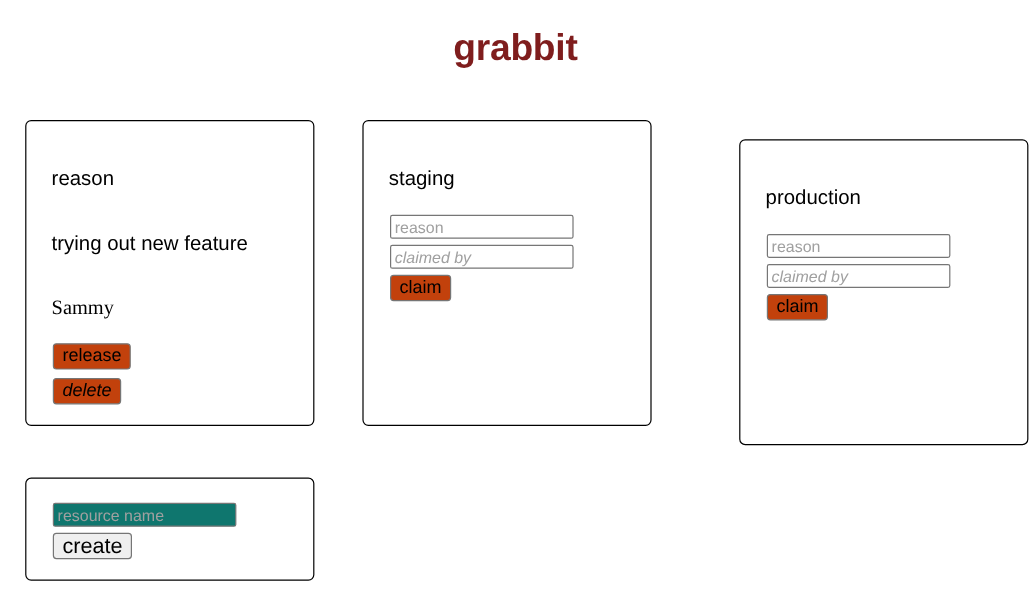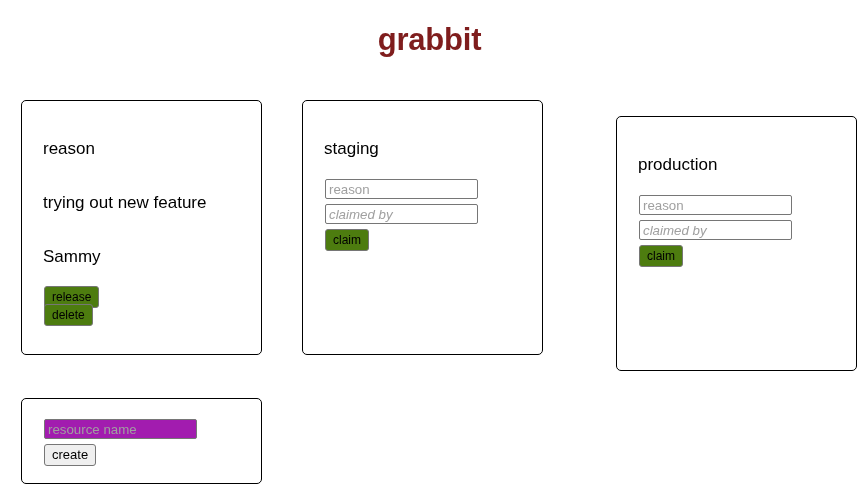--- a/index.html
+++ b/index.html
@@ -68,21 +68,21 @@
   .card-line {
     position: absolute;
     left: 21px;
     font-size: 17px;
     font-weight: normal;
     line-height: 20px;
     color: #000000;
     white-space: nowrap;
   }
   .card-line-2 { top: 92px; }
-  .card-line-3 { top: 146px; }
+  .card-line-3 { top: 146px; font-family: Liberation Serif, serif; }
 
   .field {
     position: absolute;
     left: 22px;
     box-sizing: border-box;
     width: 153px;
     height: 20px;
     padding: 1px 3px;
     font-family: "Liberation Sans", sans-serif;
     font-size: 13.3px;
@@ -98,61 +98,61 @@
     opacity: 1;
   }
   .field-reason { top: 78px; }
   .field-claimed-by { top: 103px; font-style: italic; }
 
   .btn {
     position: absolute;
     left: 22px;
     box-sizing: border-box;
     font-family: "Liberation Sans", sans-serif;
-    font-size: 12px;
+    font-size: 15px;
     line-height: 16px;
     color: #000000;
-    background: #4d7c0f;
+    background: #c2410c;
     border: 1px solid #767676;
     border-radius: 3px;
     padding: 2px 7px;
     cursor: default;
   }
   .btn-claim { top: 128px; }
   .btn-release { top: 185px; text-align: right; }
-  .btn-delete { top: 203px; }
+  .btn-delete { top: 214px; font-style: italic; }
 
   .field-resource {
     position: absolute;
     left: 22px;
     top: 20px;
     box-sizing: border-box;
     width: 153px;
     height: 20px;
     padding: 1px 3px;
     font-family: "Liberation Sans", sans-serif;
     font-size: 13.3px;
     line-height: 16px;
     color: #000000;
-    background: #a21caf;
+    background: #0f766e;
     border: 1px solid #767676;
     border-radius: 2px;
     outline: none;
   }
   .field-resource::placeholder {
     color: #a0a0a0;
     opacity: 1;
   }
   .btn-create {
     position: absolute;
     left: 22px;
     top: 45px;
     box-sizing: border-box;
     font-family: "Liberation Sans", sans-serif;
-    font-size: 13px;
+    font-size: 18px;
     line-height: 16px;
     color: #000000;
     background: #efefef;
     border: 1px solid #767676;
     border-radius: 3px;
     padding: 2px 7px;
     cursor: default;
   }
 </style>
 </head>

